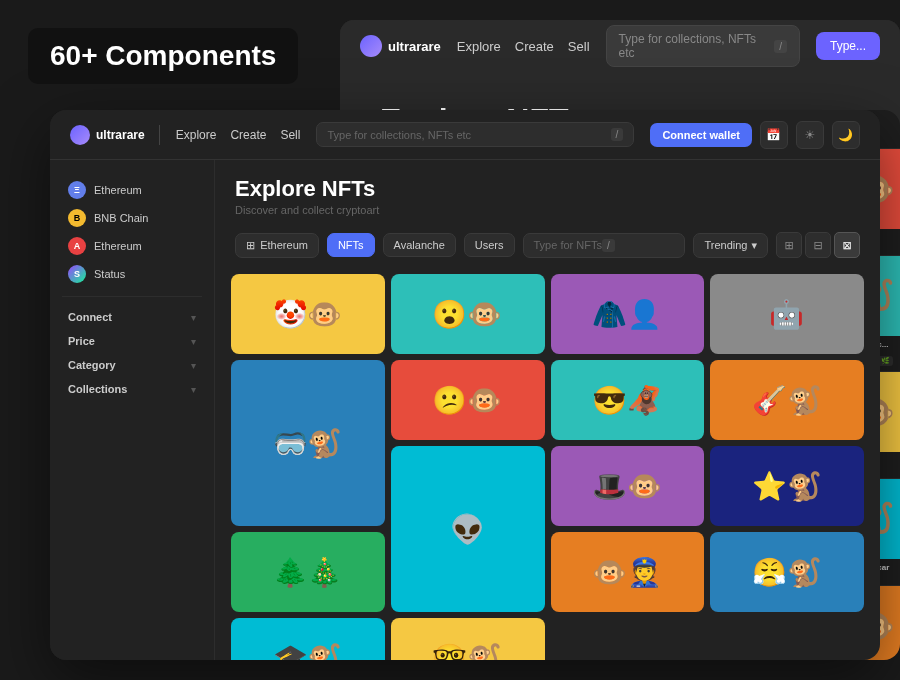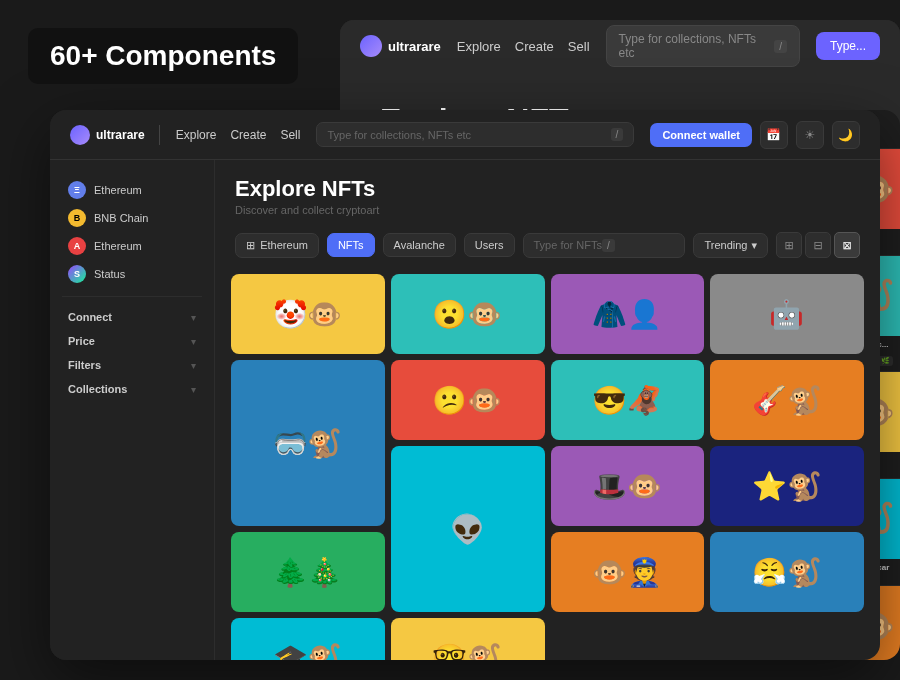--- a/index.html
+++ b/index.html
@@ -621,21 +621,21 @@
       <div class="filter-divider"></div>
       <div class="filter-row">
         <span class="filter-label">Connect</span>
         <span class="chevron-icon">▾</span>
       </div>
       <div class="filter-row">
         <span class="filter-label">Price</span>
         <span class="chevron-icon">▾</span>
       </div>
       <div class="filter-row">
-        <span class="filter-label">Filters</span>
+        <span class="filter-label">Category</span>
         <span class="chevron-icon">▾</span>
       </div>
       <div class="filter-row">
         <span class="filter-label">Collections</span>
         <span class="chevron-icon">▾</span>
       </div>
     </div>
 
     <div class="content-area">
 

